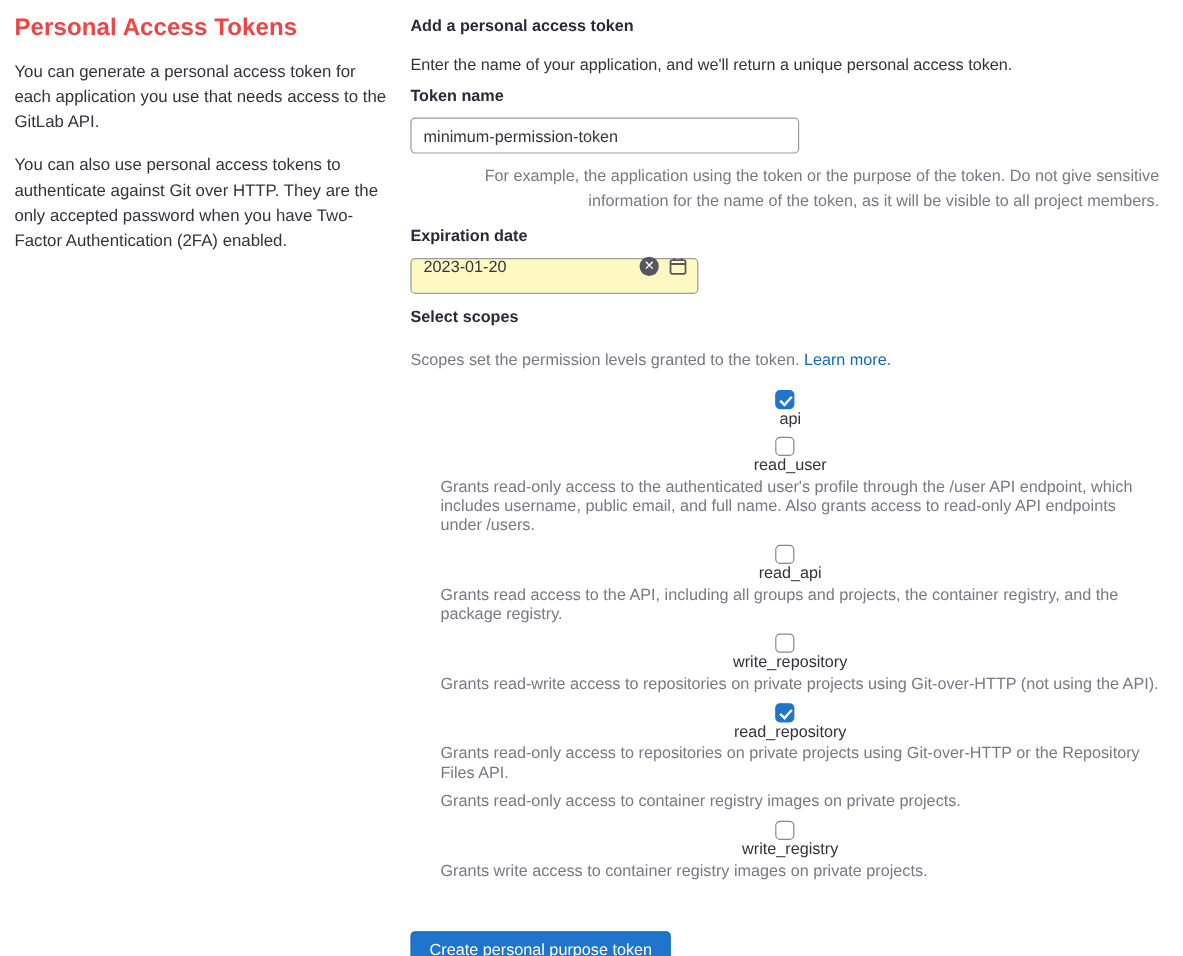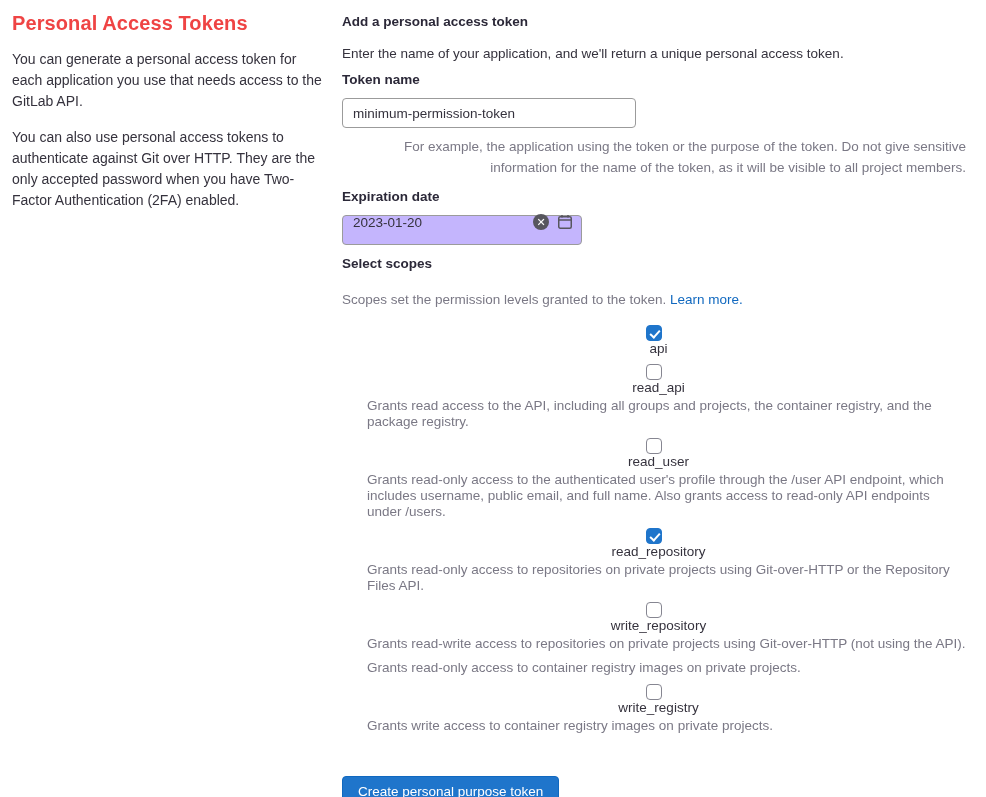--- a/index.html
+++ b/index.html
@@ -26,21 +26,21 @@
     line-height: 21px;
     color: #35323d;
     margin-bottom: 15px;
   }
   .right-col { width: 624px; flex: 0 0 624px; padding-top: 2px; }
   .section-heading { font-size: 13.5px; font-weight: 700; color: #2b2838; }
   .sub-text { font-size: 13.5px; color: #35323d; margin-top: 17px; }
   .field-label { font-size: 13.5px; font-weight: 700; color: #2b2838; margin-top: 11px; }
   .text-input {
     margin-top: 11px;
-    width: 294px;
+    width: 324px;
     height: 30px;
     border: 1px solid #9b9b9b;
     border-radius: 4px;
     padding: 0 10px;
     font-family: "Liberation Sans", "DejaVu Sans", sans-serif;
     font-size: 13.5px;
     color: #35323d;
     outline: none;
   }
   .hint {
@@ -52,21 +52,21 @@
   }
   .date-wrap {
     margin-top: 11px;
     width: 240px;
     height: 30px;
     border: 1px solid #9b9b9b;
     border-radius: 4px;
     display: flex;
     align-items: center;
     padding: 0 8px 16px 10px;
-    background: #c4b5fd;
+    background: #fef9c3;
   }
   .date-input {
     border: none;
     outline: none;
     flex: 1 1 auto;
     min-width: 0;
     font-family: "Liberation Sans", "DejaVu Sans", sans-serif;
     font-size: 13.5px;
     color: #35323d;
     background: transparent;
@@ -168,50 +168,50 @@
   <div class="scope-item">
     <div class="scope-head">
       <span class="checkbox checked"></span>
       <span class="scope-name">api</span>
     </div>
   </div>
 
   <div class="scope-item">
     <div class="scope-head">
       <span class="checkbox"></span>
+      <span class="scope-name">read_user</span>
+    </div>
+    <div class="scope-desc">Grants read-only access to the authenticated user's profile through the /user API endpoint, which includes username, public email, and full name. Also grants access to read-only API endpoints under /users.</div>
+  </div>
+
+  <div class="scope-item">
+    <div class="scope-head">
+      <span class="checkbox"></span>
       <span class="scope-name">read_api</span>
     </div>
     <div class="scope-desc">Grants read access to the API, including all groups and projects, the container registry, and the package registry.</div>
   </div>
 
   <div class="scope-item">
     <div class="scope-head">
       <span class="checkbox"></span>
-      <span class="scope-name">read_user</span>
-    </div>
-    <div class="scope-desc">Grants read-only access to the authenticated user's profile through the /user API endpoint, which includes username, public email, and full name. Also grants access to read-only API endpoints under /users.</div>
+      <span class="scope-name">write_repository</span>
+    </div>
+    <div class="scope-desc">Grants read-write access to repositories on private projects using Git-over-HTTP (not using the API).</div>
   </div>
 
   <div class="scope-item">
     <div class="scope-head">
       <span class="checkbox checked"></span>
       <span class="scope-name">read_repository</span>
     </div>
     <div class="scope-desc">Grants read-only access to repositories on private projects using Git-over-HTTP or the Repository Files API.</div>
   </div>
 
   <div class="scope-item">
-    <div class="scope-head">
-      <span class="checkbox"></span>
-      <span class="scope-name">write_repository</span>
-    </div>
-    <div class="scope-desc">Grants read-write access to repositories on private projects using Git-over-HTTP (not using the API).</div>
-  </div>
-
-  <div class="scope-item">
     <div class="scope-desc">Grants read-only access to container registry images on private projects.</div>
   </div>
 
   <div class="scope-item">
     <div class="scope-head">
       <span class="checkbox"></span>
       <span class="scope-name">write_registry</span>
     </div>
     <div class="scope-desc">Grants write access to container registry images on private projects.</div>
   </div>

